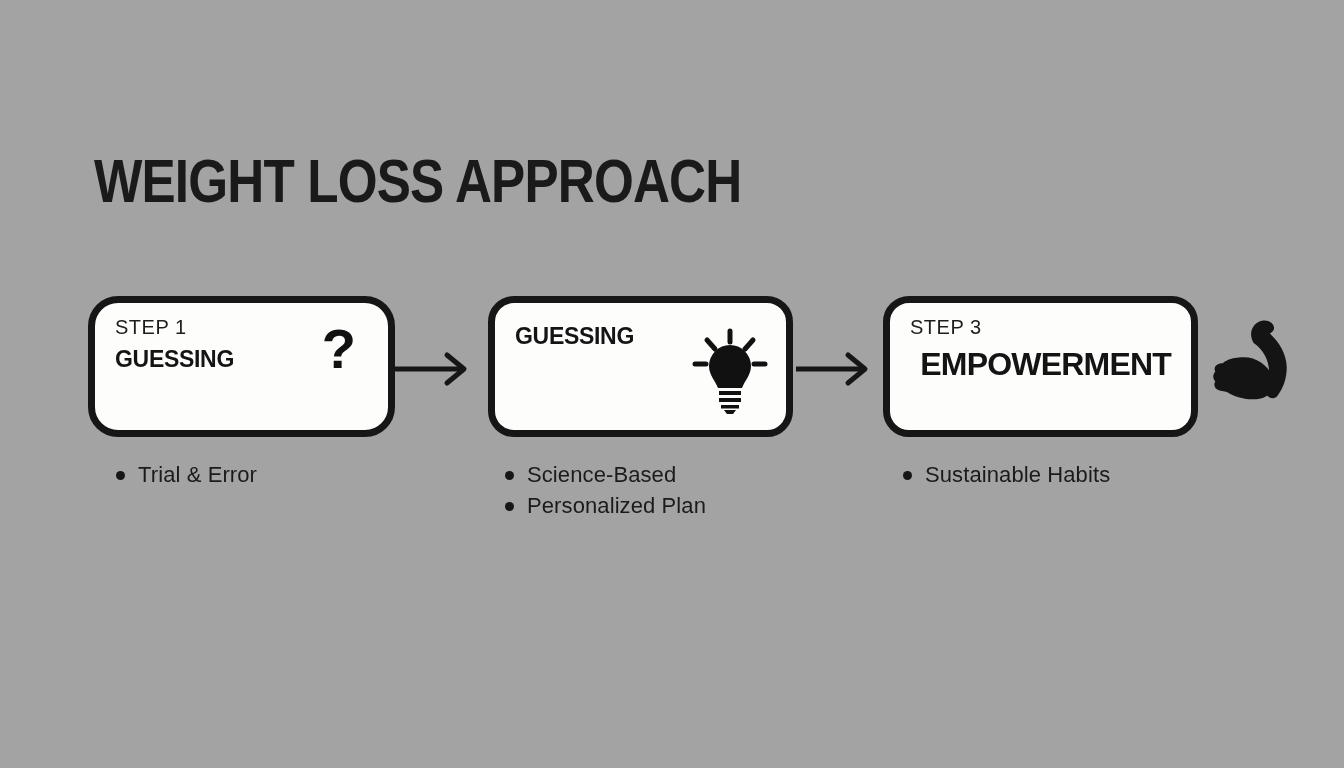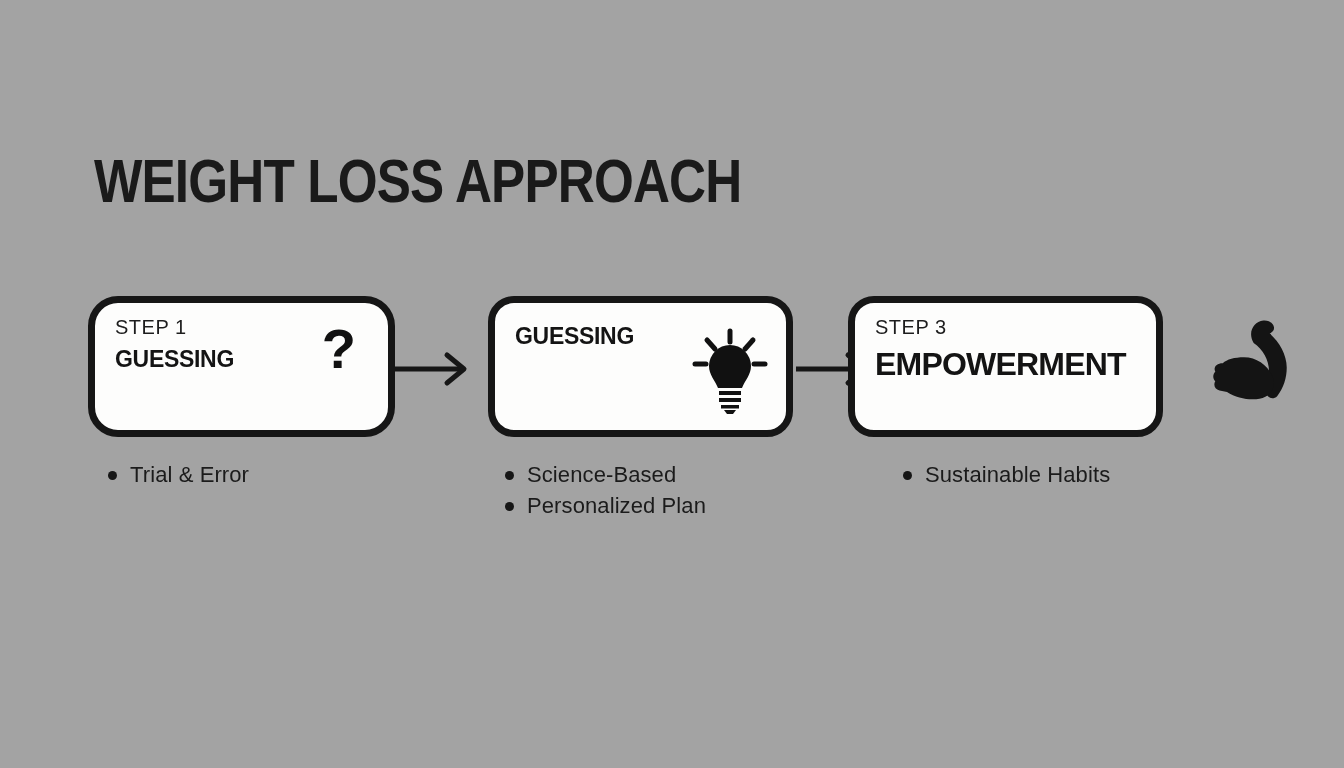--- a/index.html
+++ b/index.html
@@ -33,36 +33,36 @@
     top: 296px;
     height: 141px;
     box-sizing: border-box;
     border: 7px solid #161616;
     border-radius: 26px;
     background: #fdfdfc;
     padding: 13px 20px 0 20px;
   }
   .box1 { left: 88px;  width: 307px; border-radius: 30px; }
   .box2 { left: 488px; width: 305px; }
-  .box3 { left: 848px; width: 315px; }
+  .box3 { left: 883px; width: 315px; }
   .step-label {
     font-size: 20px;
     font-weight: 400;
     letter-spacing: 0.5px;
     color: #1d1d1d;
   }
   .step-name {
     margin-top: 7px;
     font-size: 23px;
     font-weight: 700;
     letter-spacing: -0.3px;
     color: #141414;
     white-space: nowrap;
   }
-  .box3 .step-name { font-size: 32px; letter-spacing: -0.8px; }
+  .box3 .step-name { font-size: 32px; letter-spacing: -0.8px; text-align: right; }
   .qmark {
     position: absolute;
     right: 32px;
     top: 18px;
     font-size: 56px;
     font-weight: 800;
     color: #111111;
     line-height: 1;
   }
   .bulb-icon {
@@ -81,21 +81,21 @@
     left: 1211px;
     top: 317px;
   }
   .bullets {
     position: absolute;
     top: 462px;
     display: flex;
     flex-direction: column;
     gap: 5px;
   }
-  .bullets1 { left: 108px; }
+  .bullets1 { left: 116px; }
   .bullets2 { left: 505px; }
   .bullets3 { left: 903px; }
   .bullet-row {
     display: flex;
     align-items: center;
     gap: 13px;
     height: 26px;
   }
   .bullet-dot {
     width: 9px;

